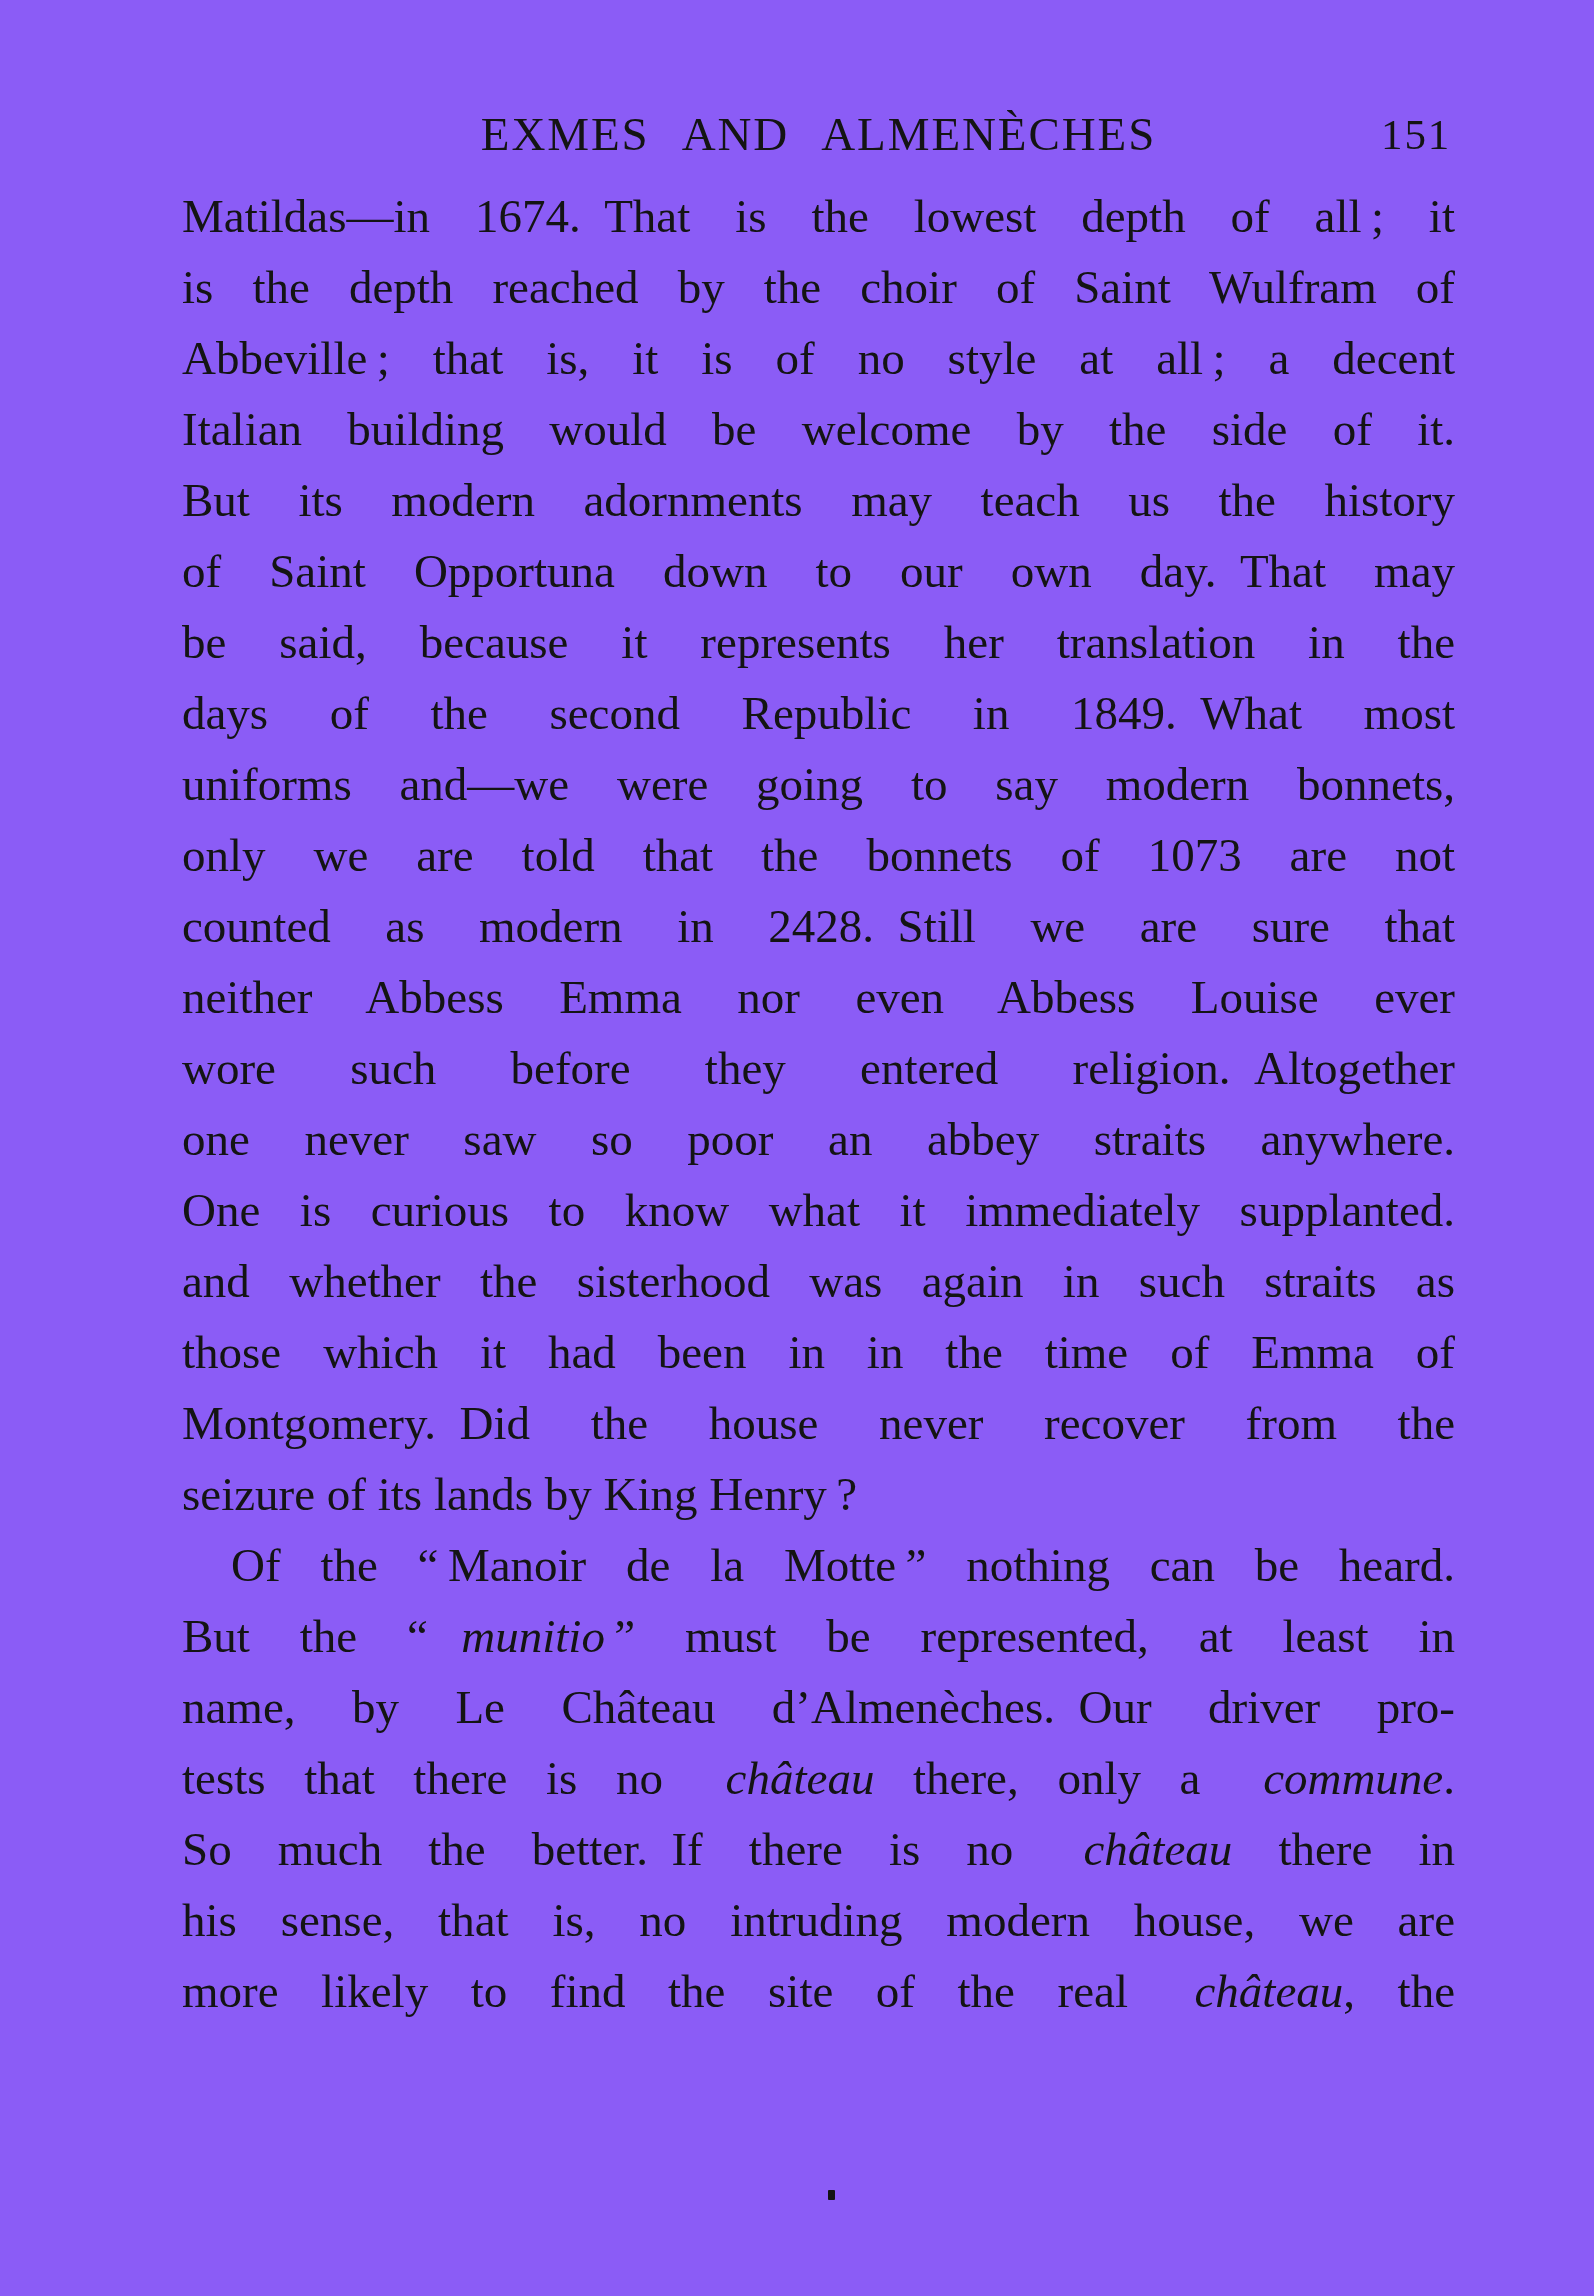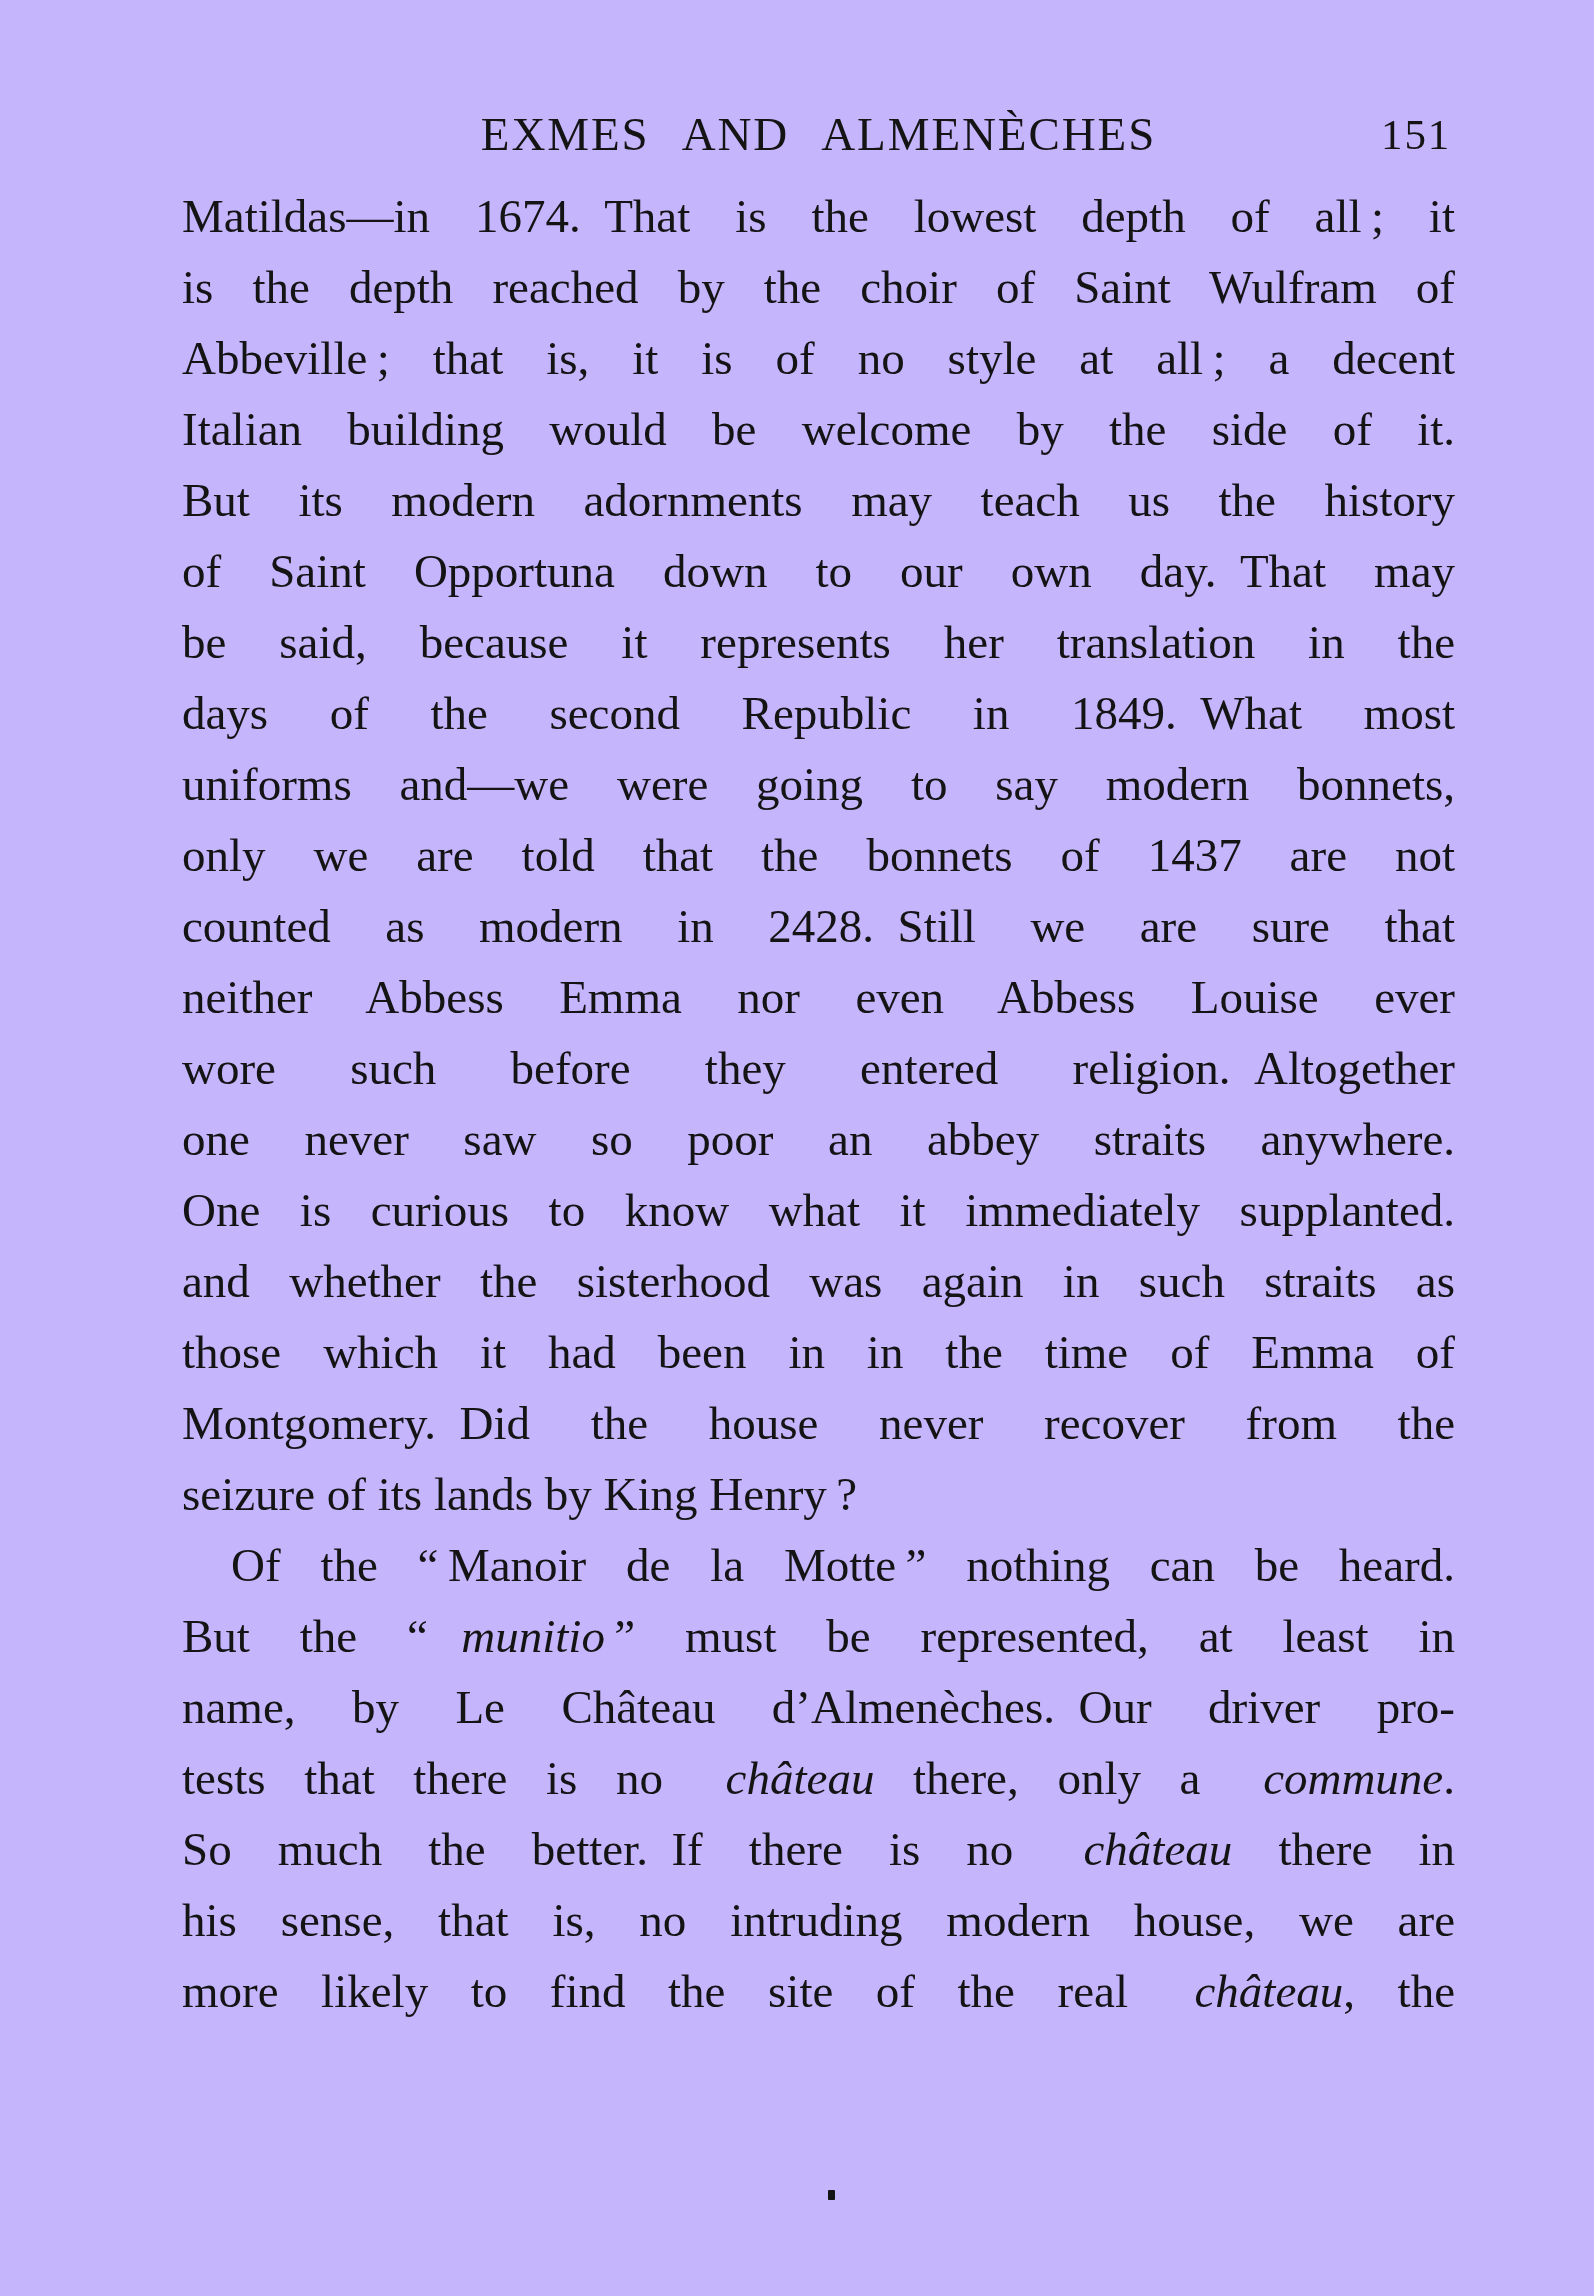--- a/index.html
+++ b/index.html
@@ -4,21 +4,21 @@
 <style>
   html, body {
     margin: 0;
     padding: 0;
     background: #ffffff;
   }
   .page {
     position: relative;
     width: 1594px;
     height: 2297px;
-    background: #c4b5fd;
+    background: #8b5cf6;
     overflow: hidden;
     font-family: "Liberation Serif", "DejaVu Serif", serif;
     color: #141414;
   }
   .running-header {
     position: absolute;
     top: 105px;
     left: 182px;
     width: 1273px;
     height: 58px;
@@ -85,21 +85,21 @@
   <div class="text-block">
       <div class="line"><span>Matildas—in 1674. That is the lowest depth of all ; it</span></div>
       <div class="line"><span>is the depth reached by the choir of Saint Wulfram of</span></div>
       <div class="line"><span>Abbeville ; that is, it is of no style at all ; a decent</span></div>
       <div class="line"><span>Italian building would be welcome by the side of it.</span></div>
       <div class="line"><span>But its modern adornments may teach us the history</span></div>
       <div class="line"><span>of Saint Opportuna down to our own day. That may</span></div>
       <div class="line"><span>be said, because it represents her translation in the</span></div>
       <div class="line"><span>days of the second Republic in 1849. What most</span></div>
       <div class="line"><span>uniforms and—we were going to say modern bonnets,</span></div>
-      <div class="line"><span>only we are told that the bonnets of 1437 are not</span></div>
+      <div class="line"><span>only we are told that the bonnets of 1073 are not</span></div>
       <div class="line"><span>counted as modern in 2428. Still we are sure that</span></div>
       <div class="line"><span>neither Abbess Emma nor even Abbess Louise ever</span></div>
       <div class="line"><span>wore such before they entered religion. Altogether</span></div>
       <div class="line"><span>one never saw so poor an abbey straits anywhere.</span></div>
       <div class="line"><span>One is curious to know what it immediately supplanted.</span></div>
       <div class="line"><span>and whether the sisterhood was again in such straits as</span></div>
       <div class="line"><span>those which it had been in in the time of Emma of</span></div>
       <div class="line"><span>Montgomery. Did the house never recover from the</span></div>
       <div class="line no-just"><span>seizure of its lands by King Henry ?</span></div>
       <div class="line indent"><span>Of the “ Manoir de la Motte ” nothing can be heard.</span></div>

